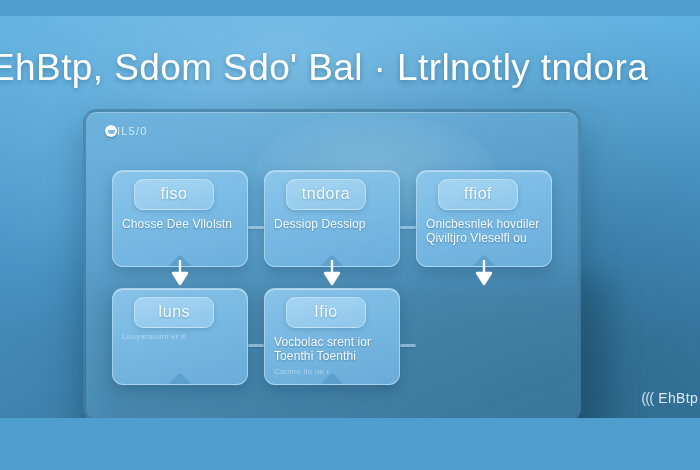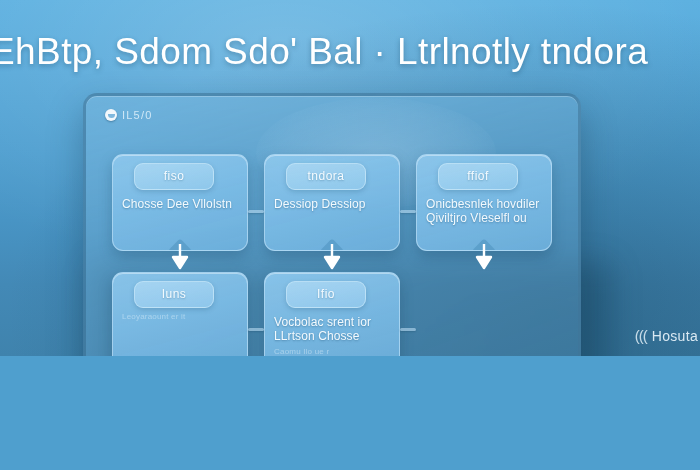--- a/index.html
+++ b/index.html
@@ -11,30 +11,31 @@
     height: 470px;
     overflow: hidden;
     font-family: "Liberation Sans", sans-serif;
     background: #4f9fce;
   }
 
   
   #canvas {
     position: relative;
     width: 700px;
-    height: 356px;
+    height: 402px;
     overflow: hidden;
     background:
       linear-gradient(180deg,
         #5cb0e0 0%,
         #57a9da 18%,
         #4f9fd0 42%,
         #4894c4 62%,
         #4389b6 80%,
         #3f83ad 100%);
+    margin-top: 16px;
   }
 
   
   #bg-sheen {
     position: absolute;
     left: -10%;
     top: -30%;
     width: 120%;
     height: 110%;
     background: radial-gradient(ellipse at 42% 38%,
@@ -125,21 +126,20 @@
     pointer-events: none;
   }
 
   
   #panel-header {
     position: absolute;
     left: 19px;
     top: 13px;
     display: flex;
     align-items: center;
-    gap: 5px;
   }
   #panel-logo-icon {
     width: 12px;
     height: 12px;
     border-radius: 50%;
     background: #f2f8fc;
     box-shadow: 0 1px 2px rgba(20,60,90,0.4);
     position: relative;
     flex: none;
   }
@@ -205,21 +205,21 @@
     display: inline-block;
     min-width: 54px;
     padding: 5px 12px 6px 12px;
     border-radius: 9px;
     background: linear-gradient(170deg,
         rgba(168,214,242,0.92) 0%,
         rgba(146,201,236,0.86) 100%);
     border: 1px solid rgba(214,238,252,0.55);
     box-shadow: 0 2px 5px rgba(22,66,96,0.20);
     text-align: center;
-    font-size: 12px;
+    font-size: 16px;
     color: #f4fbff;
     letter-spacing: 0.5px;
     text-shadow: 0 1px 2px rgba(26,74,106,0.35);
     filter: blur(0.3px);
     margin-left: 12px;
   }
 
   .card-title {
     margin-top: 7px;
     font-size: 12px;
@@ -349,21 +349,21 @@
       </div>
 
       <div class="card">
         <div class="card-badge">Iuns</div>
         <div class="card-sub">Leoyaraount er it</div>
         <div class="card-notch"></div>
       </div>
 
       <div class="card">
         <div class="card-badge">Ifio</div>
-        <div class="card-title">Vocbolac srent ior LLrtson Chosse</div>
+        <div class="card-title">Vocbolac srent ior Toenthi Toenthi</div>
         <div class="card-sub">Caomu Ilo ue r</div>
         <div class="card-notch"></div>
       </div>
     </div>
 
     <div class="h-connector" style="left:162px; top:114px;"></div>
     <div class="h-connector" style="left:314px; top:114px;"></div>
 
     <div class="h-connector" style="left:162px; top:232px;"></div>
     <div class="h-connector" style="left:314px; top:232px;"></div>
@@ -377,16 +377,16 @@
     <svg class="v-arrow" style="left:389px; top:148px;" viewBox="0 0 18 26">
       <path d="M9 0 L9 17 M9 24 L2 13 L16 13 Z" fill="#ffffff" stroke="#ffffff" stroke-width="2.4" stroke-linejoin="round"></path>
     </svg>
   </div>
 
   <div id="bottom-divider"></div>
   <div id="bottom-band"></div>
 
   <div id="footer-mark">
     <span id="footer-chevrons">(((</span>
-    <span id="footer-label">Hosuta</span>
+    <span id="footer-label">EhBtp</span>
   </div>
 
 </div>
 
 </body></html>

